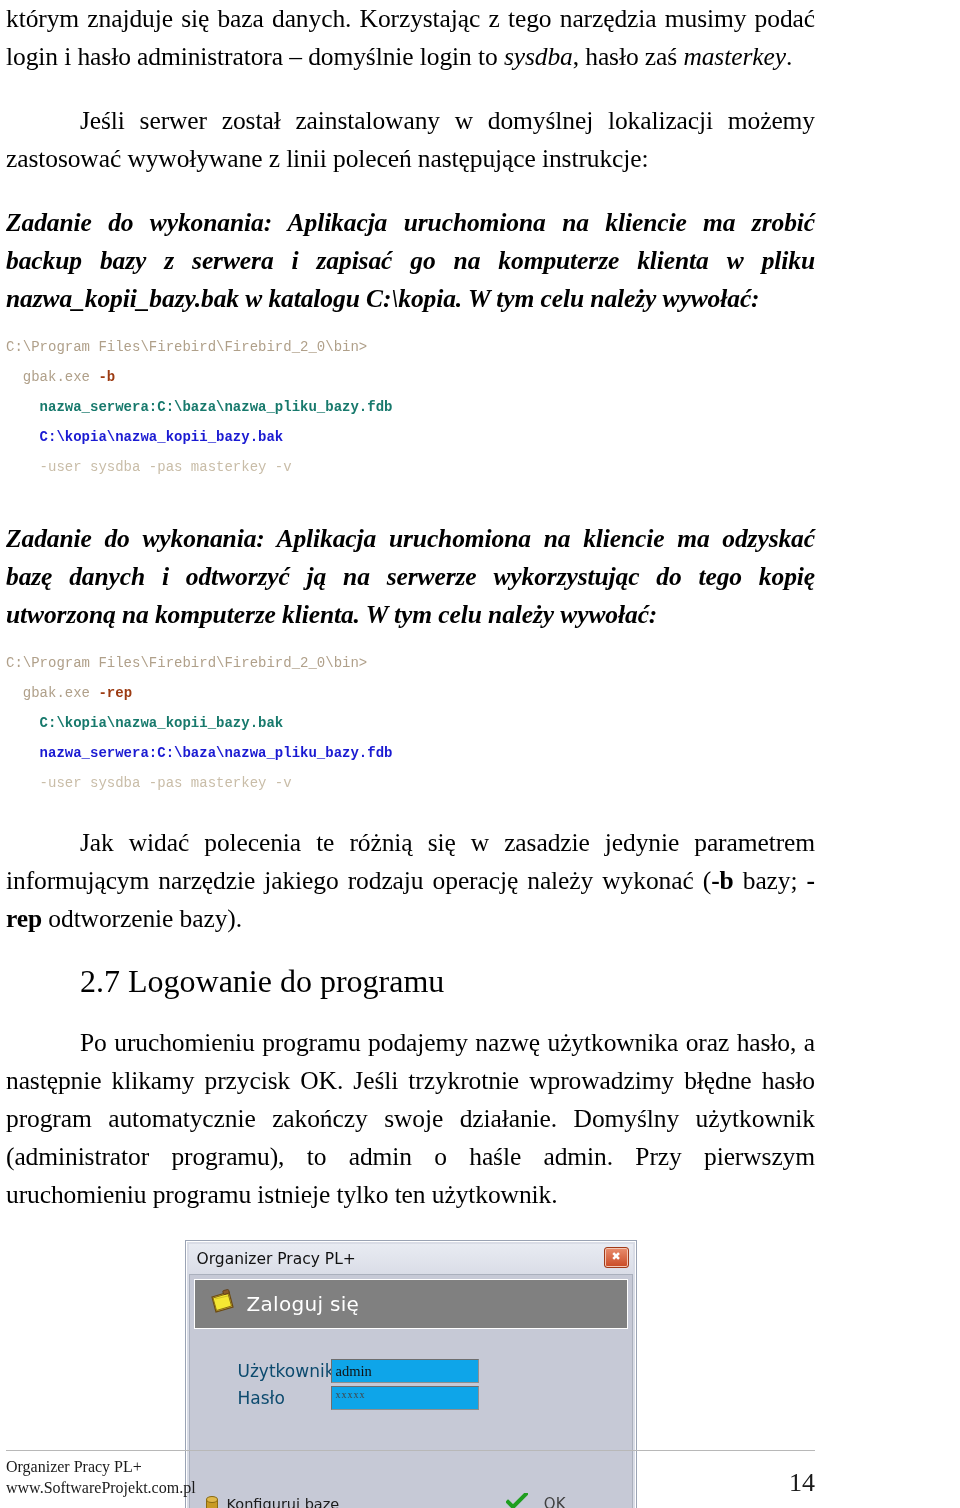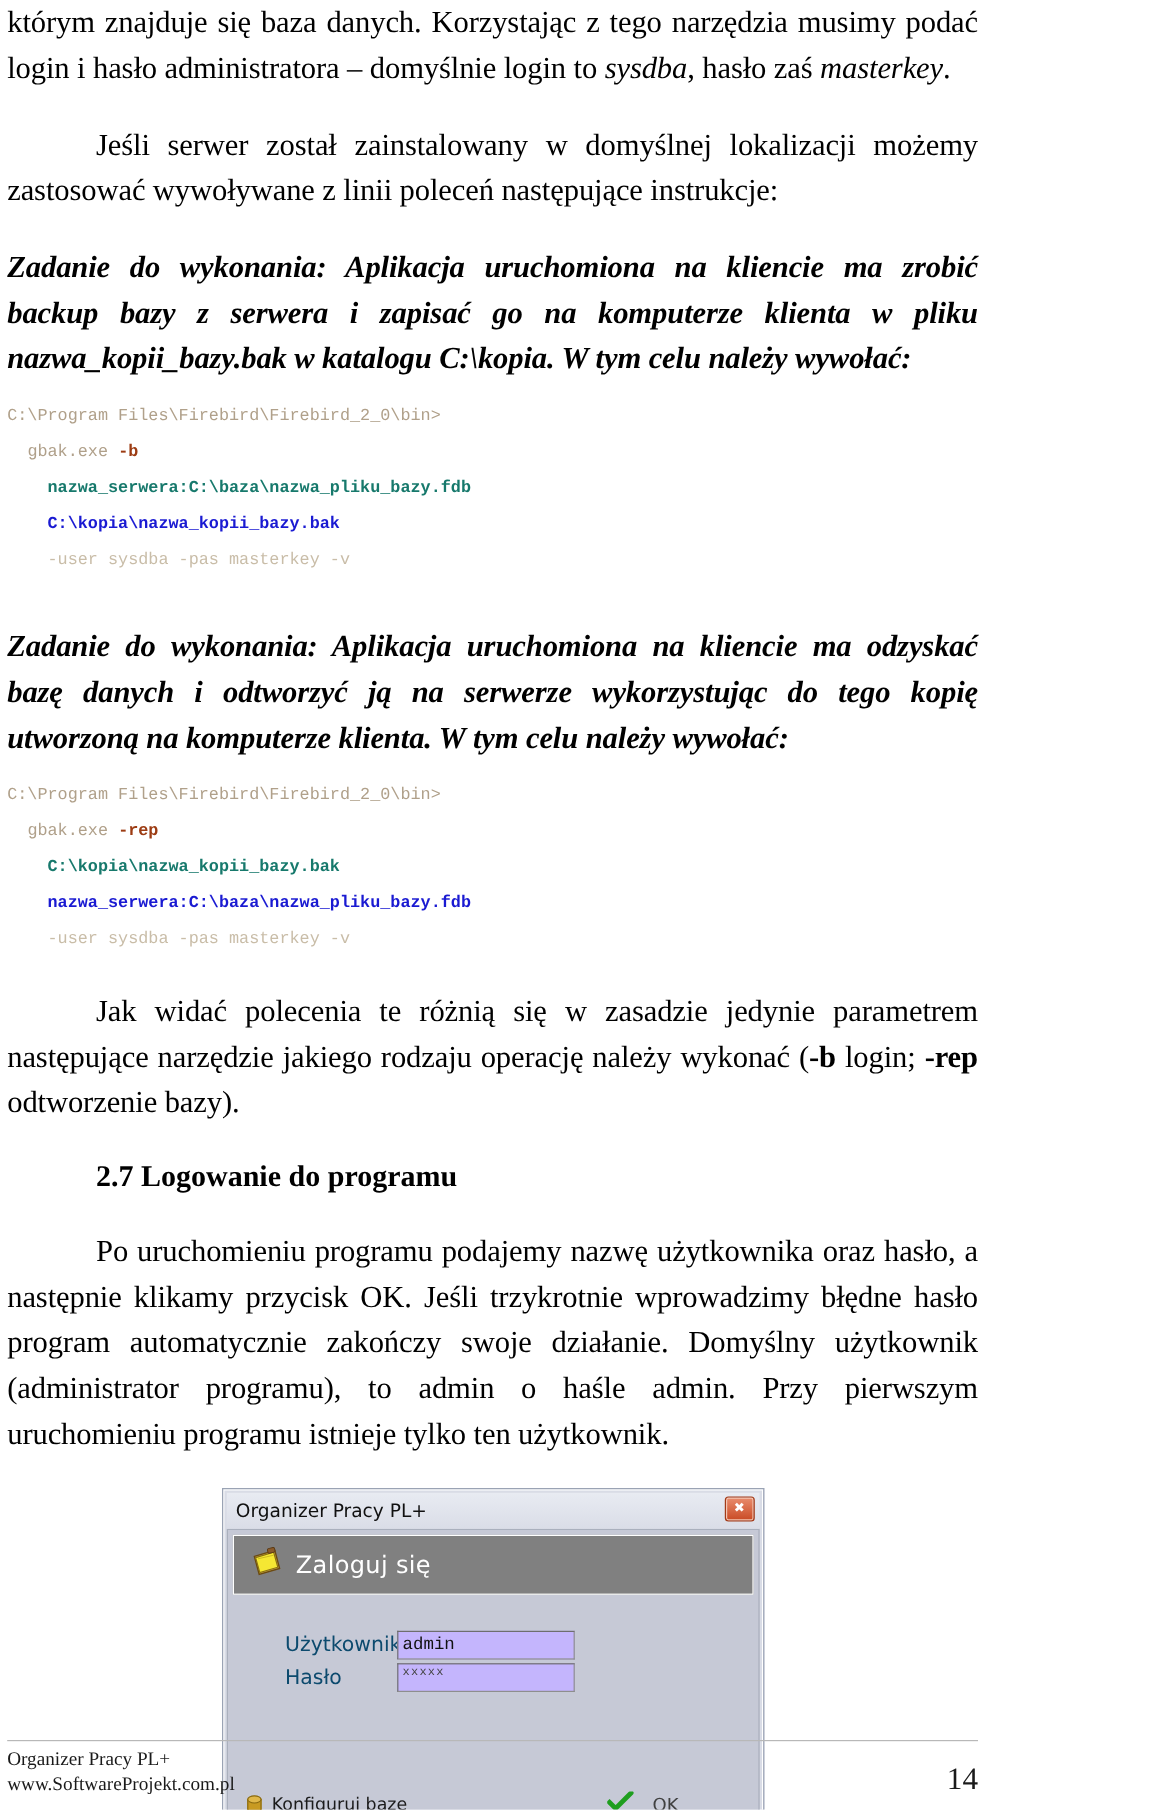--- a/index.html
+++ b/index.html
@@ -35,22 +35,22 @@
   .para.italic { font-style: italic; font-weight: bold; }
   .para .ital { font-style: italic; }
   .para .bold { font-weight: bold; }
 
   .spacer-sm { height: 14px; }
   .spacer-md { height: 26px; }
   .spacer-lg { height: 38px; }
 
   
   .heading {
-    font-size: 25px;
-    font-weight: bold;
+    font-size: 32px;
+    font-weight: normal;
     margin: 0;
     text-indent: 74px;
     line-height: 34px;
   }
   .heading-major {
     font-size: 25px;
     font-weight: bold;
     margin: 0;
     line-height: 34px;
   }
@@ -146,31 +146,31 @@
     padding-left: 48px;
   }
   .field-label {
     width: 93px;
     font-size: 17px;
     color: #0c4a6e;
   }
   .field-input {
     width: 148px;
     height: 24px;
-    background: #c4b5fd;
+    background: #0ea5e9;
     border: 1px solid #8e8e8e;
     border-top-color: #6e6e6e;
     border-left-color: #6e6e6e;
     box-sizing: border-box;
     font-size: 14.5px;
     color: #111111;
     display: flex;
     align-items: center;
     padding-left: 4px;
-    font-family: Liberation Mono, monospace;
+    font-family: Liberation Serif, serif;
   }
   .field-input.pw {
     align-items: flex-start;
     padding-top: 2px;
     font-size: 10px;
     letter-spacing: 1px;
     color: #444;
   }
   .dlg-footer {
     display: flex;
@@ -262,21 +262,21 @@
   <div class="spacer-sm"></div>
 
   <div class="code"><span class="dim">C:\Program Files\Firebird\Firebird_2_0\bin&gt;</span>
   <span class="dim">gbak.exe </span><span class="flag">-rep</span>
     <span class="teal">C:\kopia\nazwa_kopii_bazy.bak</span>
     <span class="blue">nazwa_serwera:C:\baza\nazwa_pliku_bazy.fdb</span>
     <span class="flagdim">-user sysdba -pas masterkey -v</span></div>
 
   <div class="spacer-md"></div>
 
-  <p class="para indent"><span>Jak widać polecenia te różnią się w zasadzie jedynie parametrem następujące narzędzie jakiego rodzaju operację należy wykonać (</span><span class="bold">-b</span><span> login;   </span><span class="bold">-rep</span><span> odtworzenie bazy).</span></p>
+  <p class="para indent"><span>Jak widać polecenia te różnią się w zasadzie jedynie parametrem informującym narzędzie jakiego rodzaju operację należy wykonać (</span><span class="bold">-b</span><span> bazy;   </span><span class="bold">-rep</span><span> odtworzenie bazy).</span></p>
 
   <div class="spacer-md"></div>
 
   <h2 class="heading">2.7 Logowanie do programu</h2>
 
   <div class="spacer-md"></div>
 
   <p class="para indent">Po uruchomieniu programu podajemy nazwę użytkownika oraz hasło, a następnie klikamy przycisk OK. Jeśli trzykrotnie wprowadzimy błędne hasło program automatycznie zakończy swoje działanie. Domyślny użytkownik (administrator programu), to admin o haśle admin. Przy pierwszym uruchomieniu programu istnieje tylko ten użytkownik.</p>
 
   <div style="height:26px"></div>

